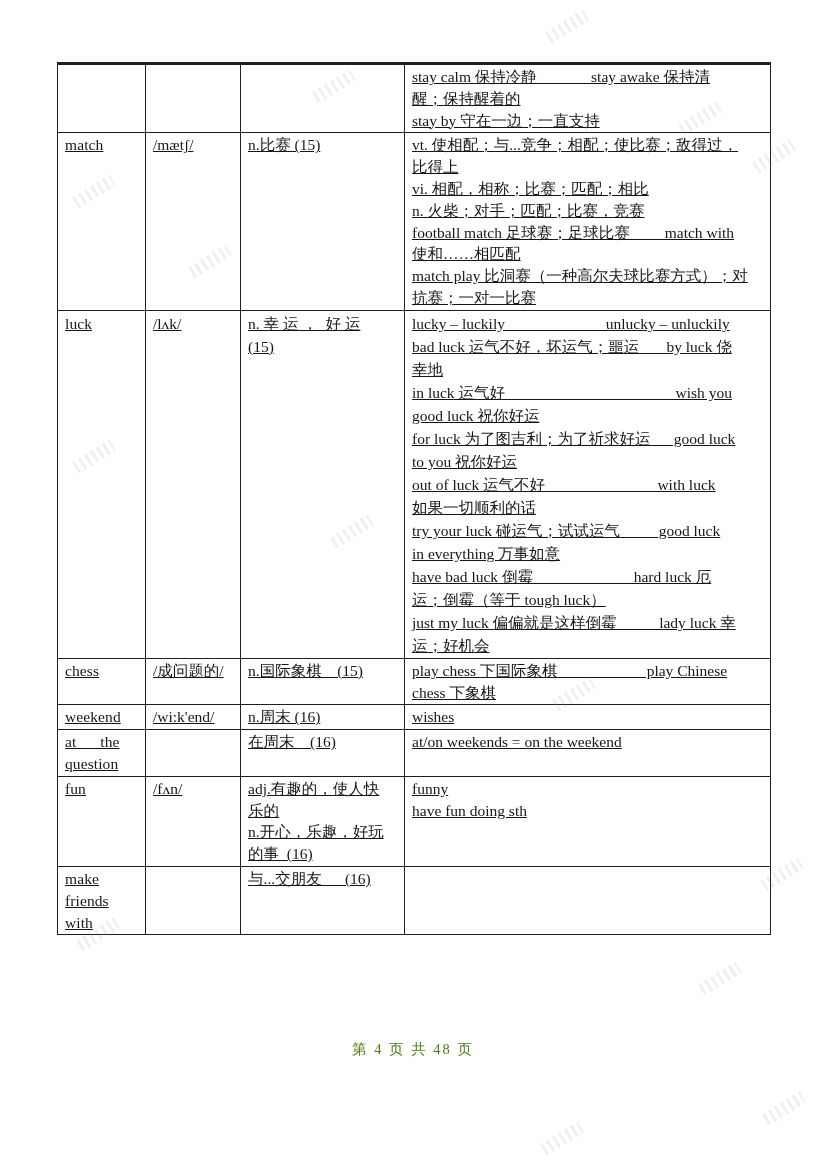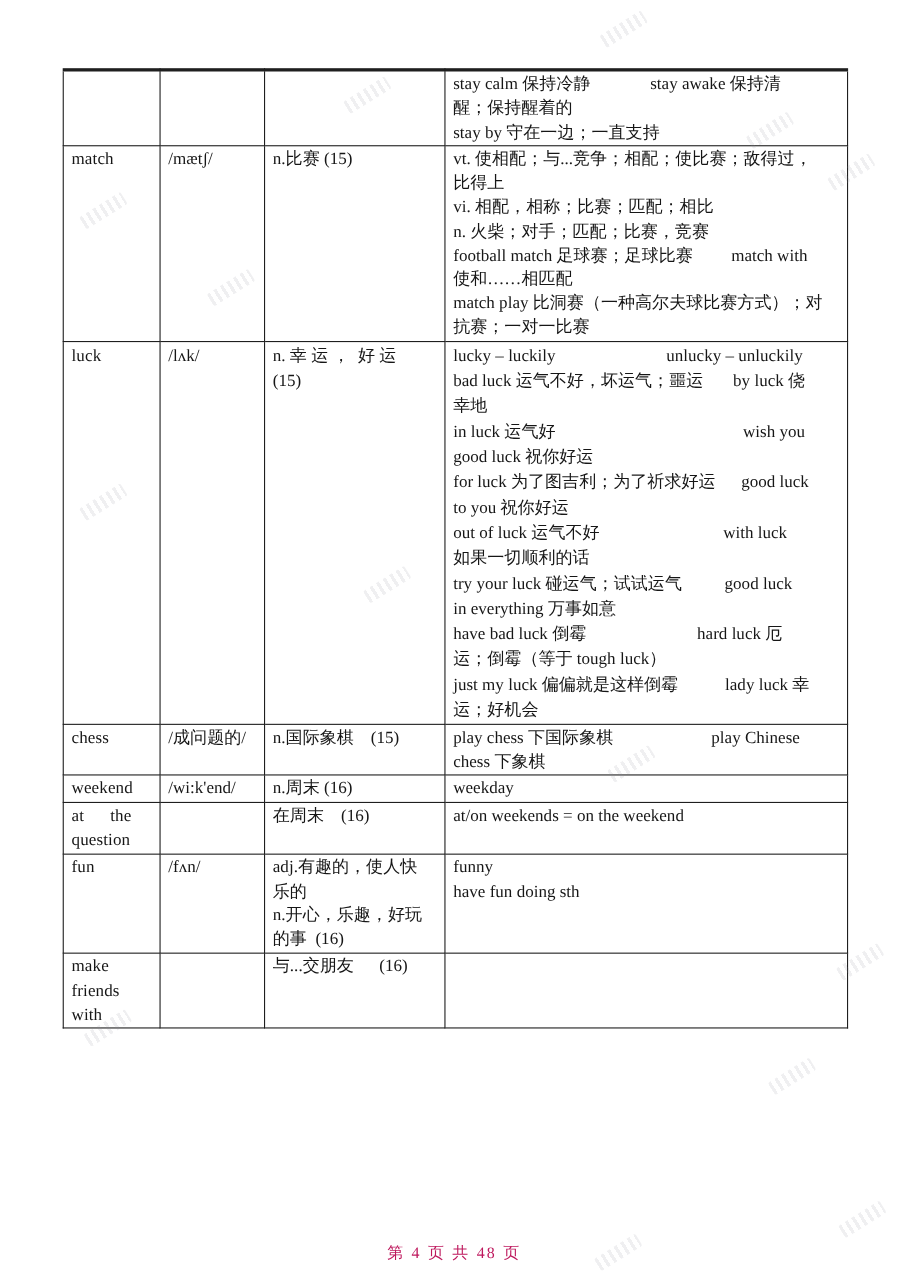--- a/index.html
+++ b/index.html
@@ -11,38 +11,39 @@
     color:#161616;
     overflow:hidden;
   }
   table.vocab{
     position:absolute;left:57px;top:62px;
     width:713px;
     border-collapse:collapse;
     table-layout:fixed;
     border:1.6px solid #1f1f1f;
     border-top:3px solid #1f1f1f;
+    text-decoration:underline;
   }
   table.vocab td{
     border:1.6px solid #1f1f1f;
     vertical-align:top;
     padding:1px 6px 1px 7px;
     font-size:15.5px;
     line-height:21.8px;
     white-space:pre-wrap;
     word-break:break-word;
     overflow:hidden;
   }
   td.c-word{letter-spacing:.1px;}
   td.c-notes{line-height:21.6px;}
   tr.r-luck td{line-height:23px;}
   tr.r-problem td{line-height:20.6px;}
   .footer{
-    position:absolute;left:0;top:1130px;width:826px;
-    text-align:center;font-size:14.5px;color:#be185d;
+    position:absolute;left:0;top:1040px;width:826px;
+    text-align:center;font-size:14.5px;color:#4d7c0f;
     letter-spacing:2px;
   }
   .wm{
     position:absolute;width:44px;height:13px;
     transform:rotate(-32deg);
     background:repeating-linear-gradient(90deg,rgba(140,140,152,.30) 0 3px,rgba(140,140,152,0) 3px 7px);
     opacity:.45;border-radius:2px;pointer-events:none;
   }
 </style>
 </head>
@@ -104,21 +105,21 @@
         <td class="c-word">chess</td>
         <td class="c-phon">/成问题的/</td>
         <td class="c-mean">n.国际象棋    (15)</td>
         <td class="c-notes">play chess 下国际象棋                       play Chinese
 chess 下象棋</td>
       </tr>
       <tr style="height:22px">
         <td class="c-word">weekend</td>
         <td class="c-phon">/wi:k'end/</td>
         <td class="c-mean">n.周末 (16)</td>
-        <td class="c-notes">weekday</td>
+        <td class="c-notes">wishes</td>
       </tr>
       <tr style="height:42px">
         <td class="c-word">at      the
 question</td>
         <td class="c-phon"></td>
         <td class="c-mean">在周末    (16)</td>
         <td class="c-notes">at/on weekends = on the weekend</td>
       </tr>
       <tr style="height:85px">
         <td class="c-word">fun</td>

